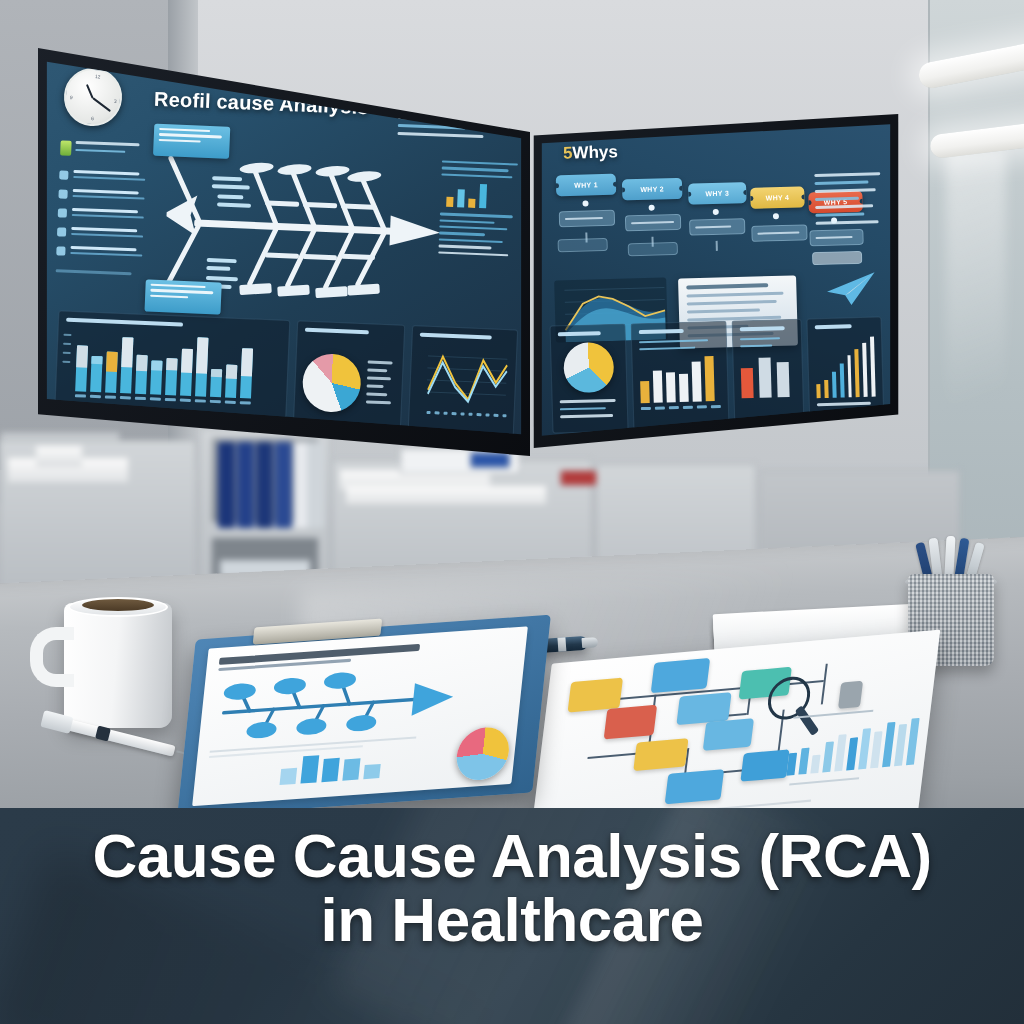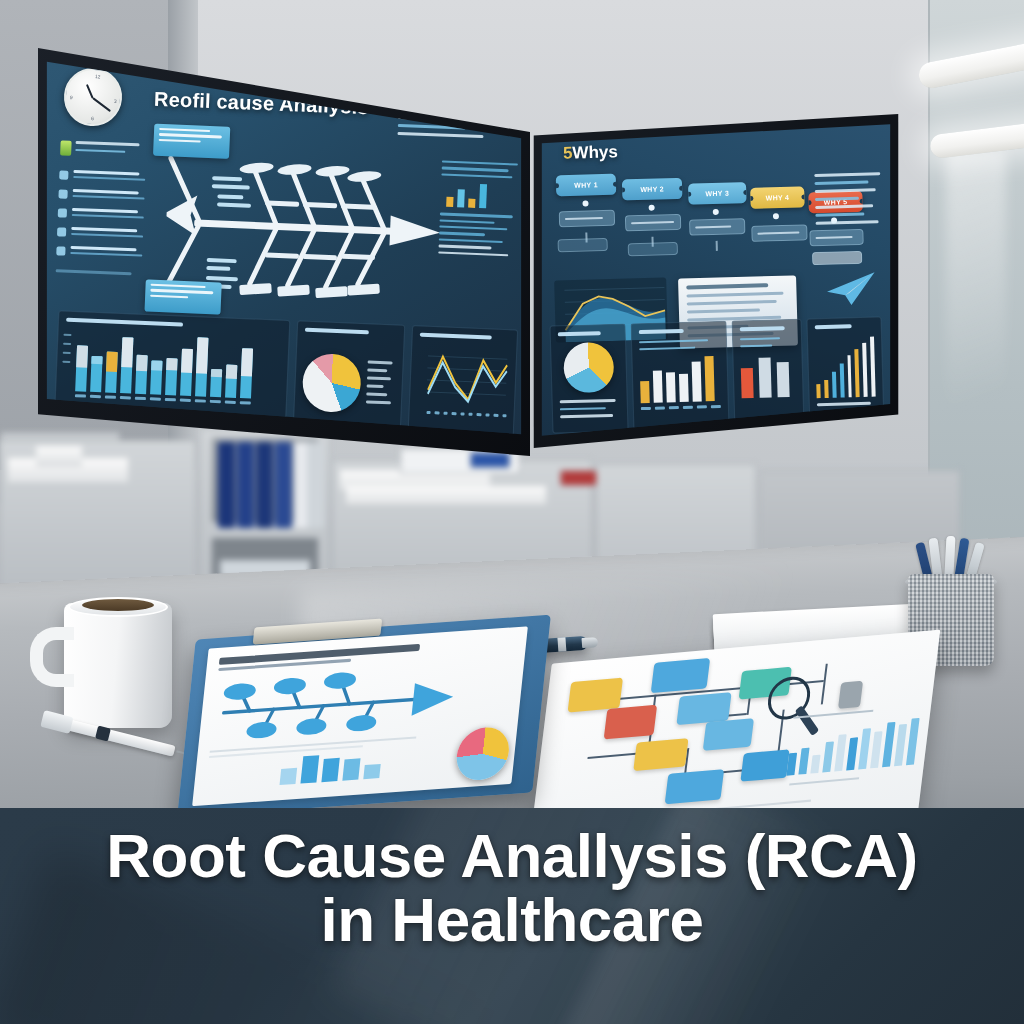--- a/index.html
+++ b/index.html
@@ -809,18 +809,18 @@
       <div class="pie" style="position:absolute;right:6px;bottom:6px;width:52px;height:52px;
            background:conic-gradient(#f0c33c 0 30%, #7ec4e8 30% 74%, #e8697f 74% 100%);"></div>
     </div>
   </div>
 
   <div class="banner">
     <div class="streak st1"></div>
     <div class="streak st2"></div>
     <div class="streak st3"></div>
     <div class="banner-text">
-      <div class="bt-line bt1">Root Cause Anallysis (RCA)</div>
+      <div class="bt-line bt1">Cause Cause Analysis (RCA)</div>
       <div class="bt-line bt2">in Healthcare</div>
     </div>
   </div>
 
 </div>
 
 </body></html>

